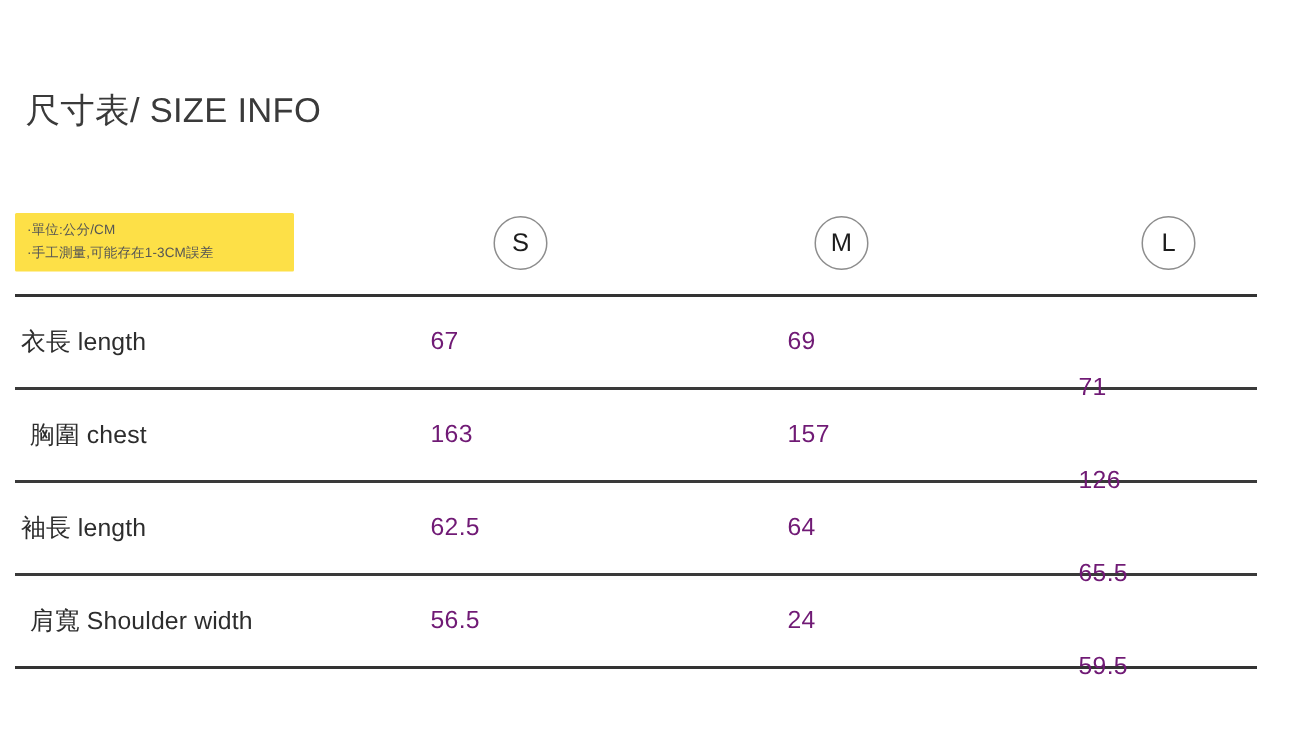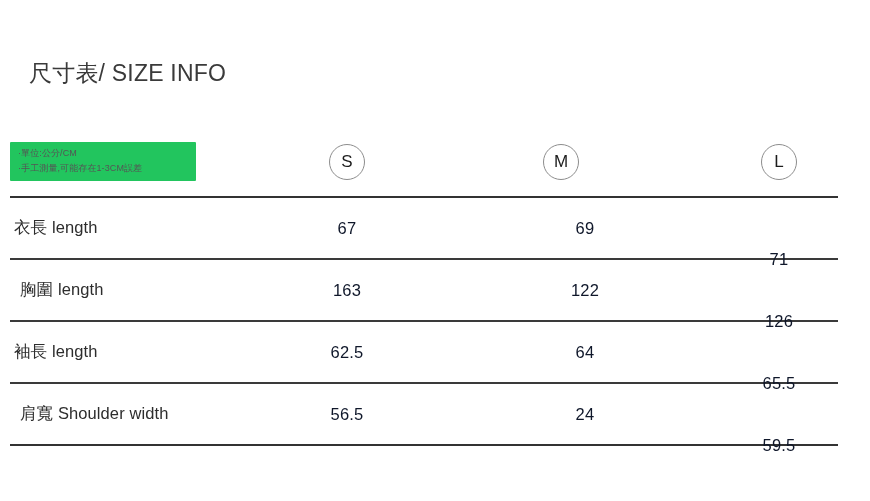--- a/index.html
+++ b/index.html
@@ -26,31 +26,30 @@
   
   .size-title {
     position: absolute;
     left: 17px;
     top: 58px;
     font-size: 23px;
     font-weight: 400;
     letter-spacing: 0.2px;
     color: #3a3a3a;
     white-space: nowrap;
-    margin-left: 12px;
   }
 
   
   .notes-box {
     position: absolute;
     left: 10px;
     top: 142px;
     width: 186px;
     height: 39px;
-    background: #22c55e;
+    background: #fde047;
     border-radius: 1px;
     box-sizing: border-box;
     padding: 4px 6px 0 8px;
   }
   .note-line {
     font-size: 9px;
     line-height: 15px;
     color: #555;
     white-space: nowrap;
     letter-spacing: 0.1px;
@@ -107,23 +106,23 @@
     text-align: right;
   }
   .row-label.indent-a { left: 4px; }
   .row-label.indent-b { left: 10px; }
 
   .cell {
     position: absolute;
     top: 50%;
     transform: translateY(-50%);
     width: 120px;
-    text-align: center;
+    text-align: left;
     font-size: 16.5px;
-    color: #0f172a;
+    color: #701a75;
     letter-spacing: 0.2px;
   }
   .cell.c0 { left: 277px; }
   .cell.c1 { left: 515px; }
   .cell.c2 { left: 709px; margin-top: 31px; }
 </style>
 </head>
 <body>
 
 <div class="page">
@@ -152,23 +151,23 @@
     <div class="row">
       <div class="row-label indent-a">衣長 length</div>
       <div class="cell c0">67</div>
       <div class="cell c1">69</div>
       <div class="cell c2">71</div>
     </div>
 
     <div class="rule thin"></div>
 
     <div class="row">
-      <div class="row-label indent-b">胸圍 length</div>
+      <div class="row-label indent-b">胸圍 chest</div>
       <div class="cell c0">163</div>
-      <div class="cell c1">122</div>
+      <div class="cell c1">157</div>
       <div class="cell c2">126</div>
     </div>
 
     <div class="rule thin"></div>
 
     <div class="row">
       <div class="row-label indent-a">袖長 length</div>
       <div class="cell c0">62.5</div>
       <div class="cell c1">64</div>
       <div class="cell c2">65.5</div>

